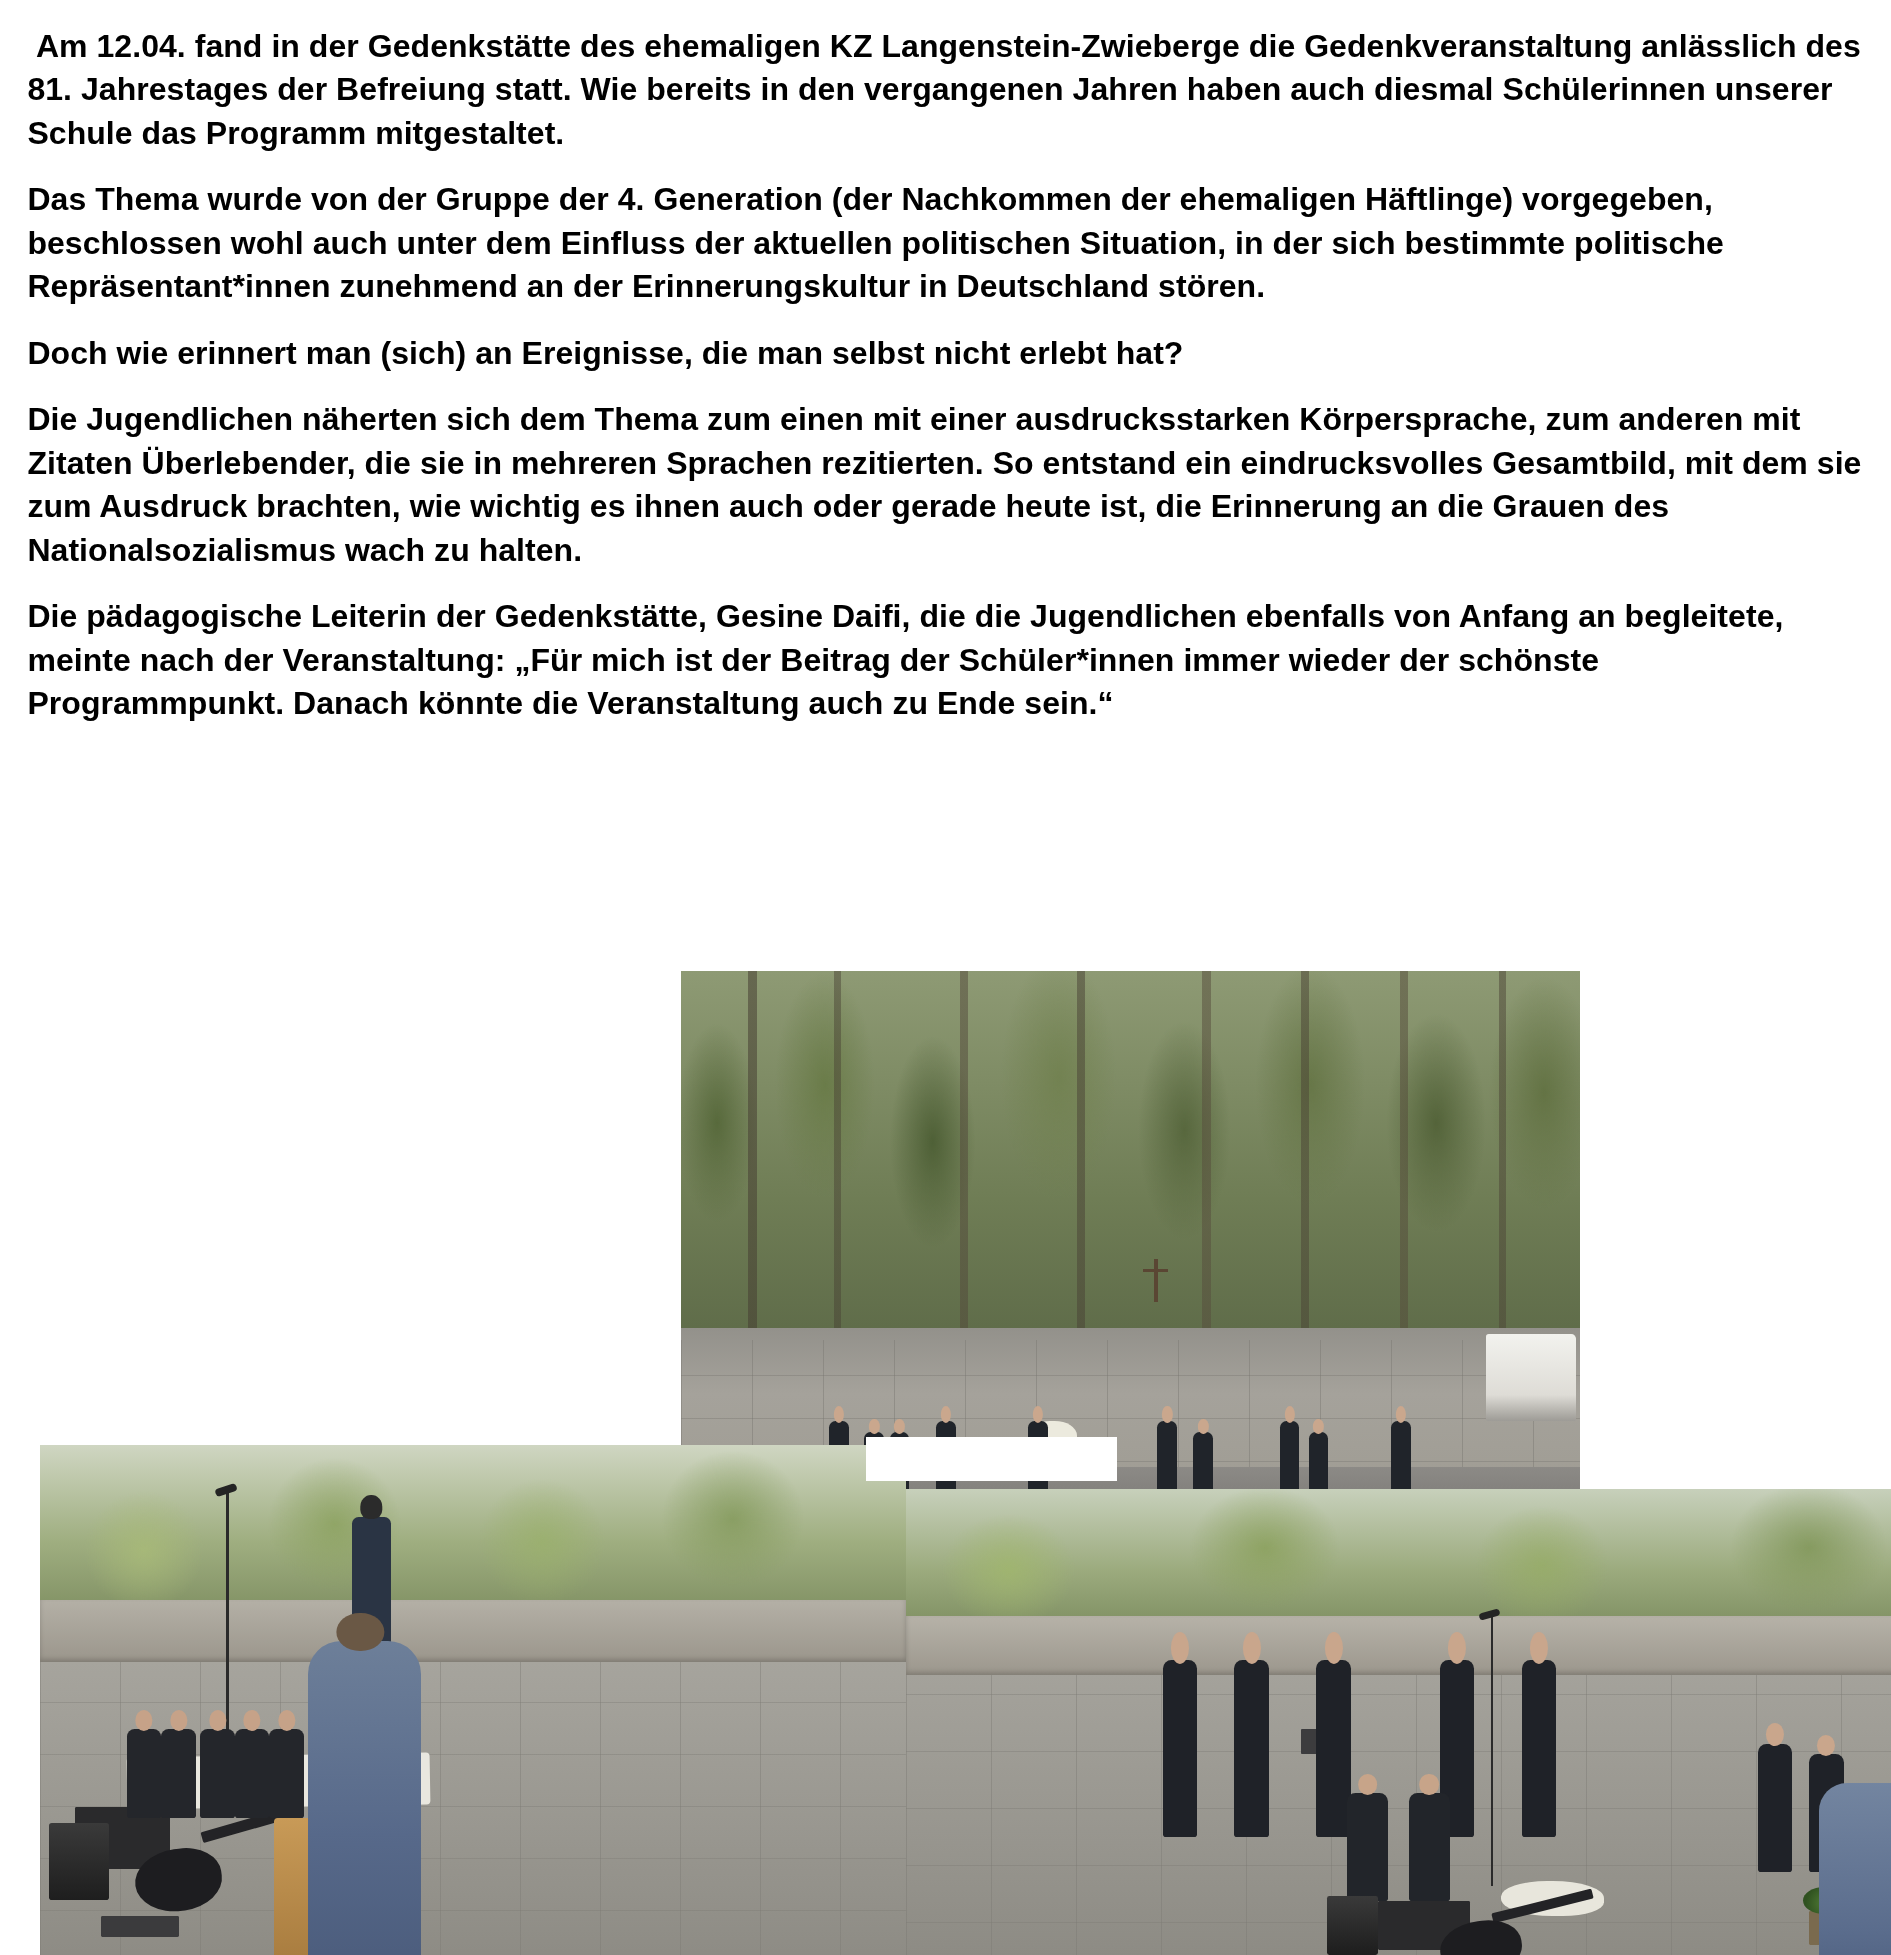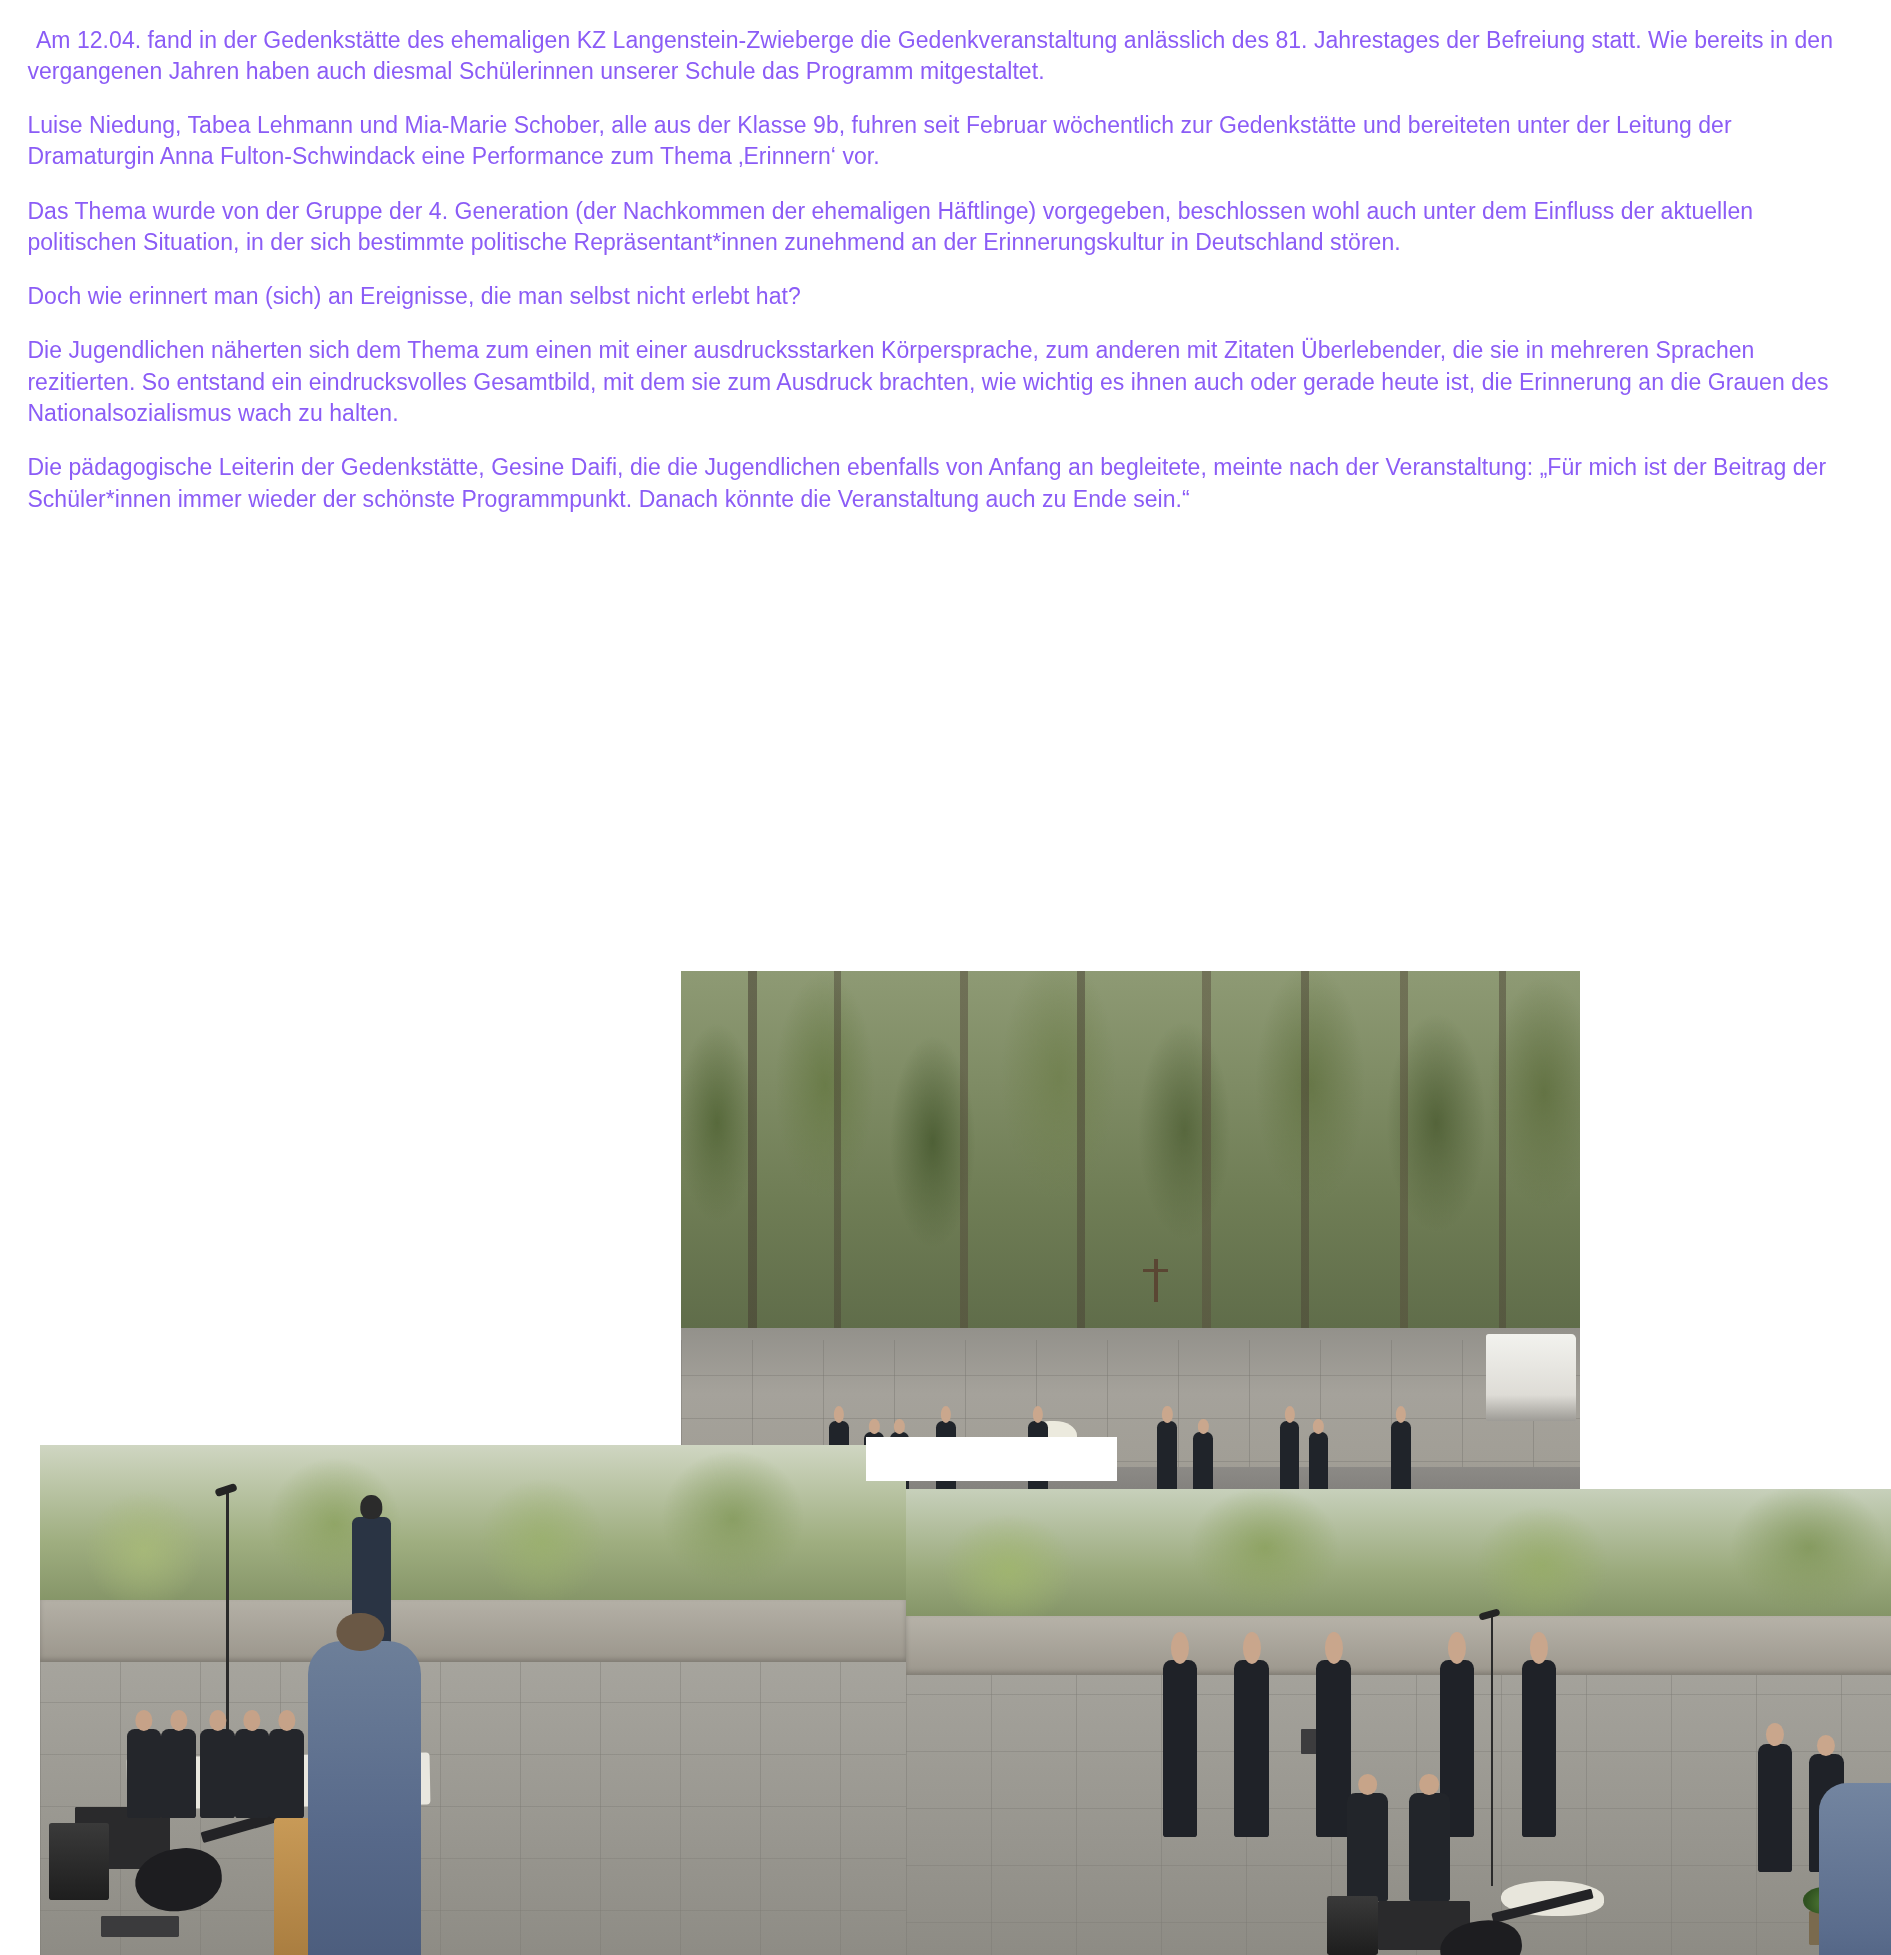--- a/index.html
+++ b/index.html
@@ -25,26 +25,26 @@
   }
 
   
   .article {
     position: absolute;
     left: 27.4px;
     top: 24.6px;
     width: 1835px;
   }
   .para {
-    font-size: 23px;
+    font-size: 32px;
     line-height: 1.36;
     letter-spacing: 0.05px;
     margin: 0 0 23px 0;
-    color: #8b5cf6;
-    font-weight: 400;
+    color: #000000;
+    font-weight: 700;
   }
   .para.first {
     text-indent: 8.5px;
   }
   .para:last-child { margin-bottom: 8px; }
 
   
   .collage {
     position: absolute;
     left: 0;
@@ -338,21 +338,20 @@
   }
   #gap-1 { left: 866px; top: 474px; width: 251px; height: 44px; }
 </style>
 </head>
 <body>
 
 <div class="page">
 
   <article class="article">
     <p class="para first"> Am 12.04. fand in der Gedenkstätte des ehemaligen KZ Langenstein-Zwieberge die Gedenkveranstaltung anlässlich des 81. Jahrestages der Befreiung statt. Wie bereits in den vergangenen Jahren haben auch diesmal Schülerinnen unserer Schule das Programm mitgestaltet.</p>
-    <p class="para">Luise Niedung, Tabea Lehmann und Mia-Marie Schober, alle aus der Klasse 9b, fuhren seit Februar wöchentlich zur Gedenkstätte und bereiteten unter der Leitung der Dramaturgin Anna Fulton-Schwindack eine Performance zum Thema ‚Erinnern‘ vor.</p>
     <p class="para">Das Thema wurde von der Gruppe der 4. Generation (der Nachkommen der ehemaligen Häftlinge) vorgegeben, beschlossen wohl auch unter dem Einfluss der aktuellen politischen Situation, in der sich bestimmte politische Repräsentant*innen zunehmend an der Erinnerungskultur in Deutschland stören.</p>
     <p class="para">Doch wie erinnert man (sich) an Ereignisse, die man selbst nicht erlebt hat?</p>
     <p class="para">Die Jugendlichen näherten sich dem Thema zum einen mit einer ausdrucksstarken Körpersprache, zum anderen mit Zitaten Überlebender, die sie in mehreren Sprachen rezitierten. So entstand ein eindrucksvolles Gesamtbild, mit dem sie zum Ausdruck brachten, wie wichtig es ihnen auch oder gerade heute ist, die Erinnerung an die Grauen des Nationalsozialismus wach zu halten.</p>
     <p class="para">Die pädagogische Leiterin der Gedenkstätte, Gesine Daifi, die die Jugendlichen ebenfalls von Anfang an begleitete, meinte nach der Veranstaltung: „Für mich ist der Beitrag der Schüler*innen immer wieder der schönste Programmpunkt. Danach könnte die Veranstaltung auch zu Ende sein.“</p>
   </article>
 
   <div class="collage">
 
     <figure class="photo" id="photo-top">
       <div class="inner">

